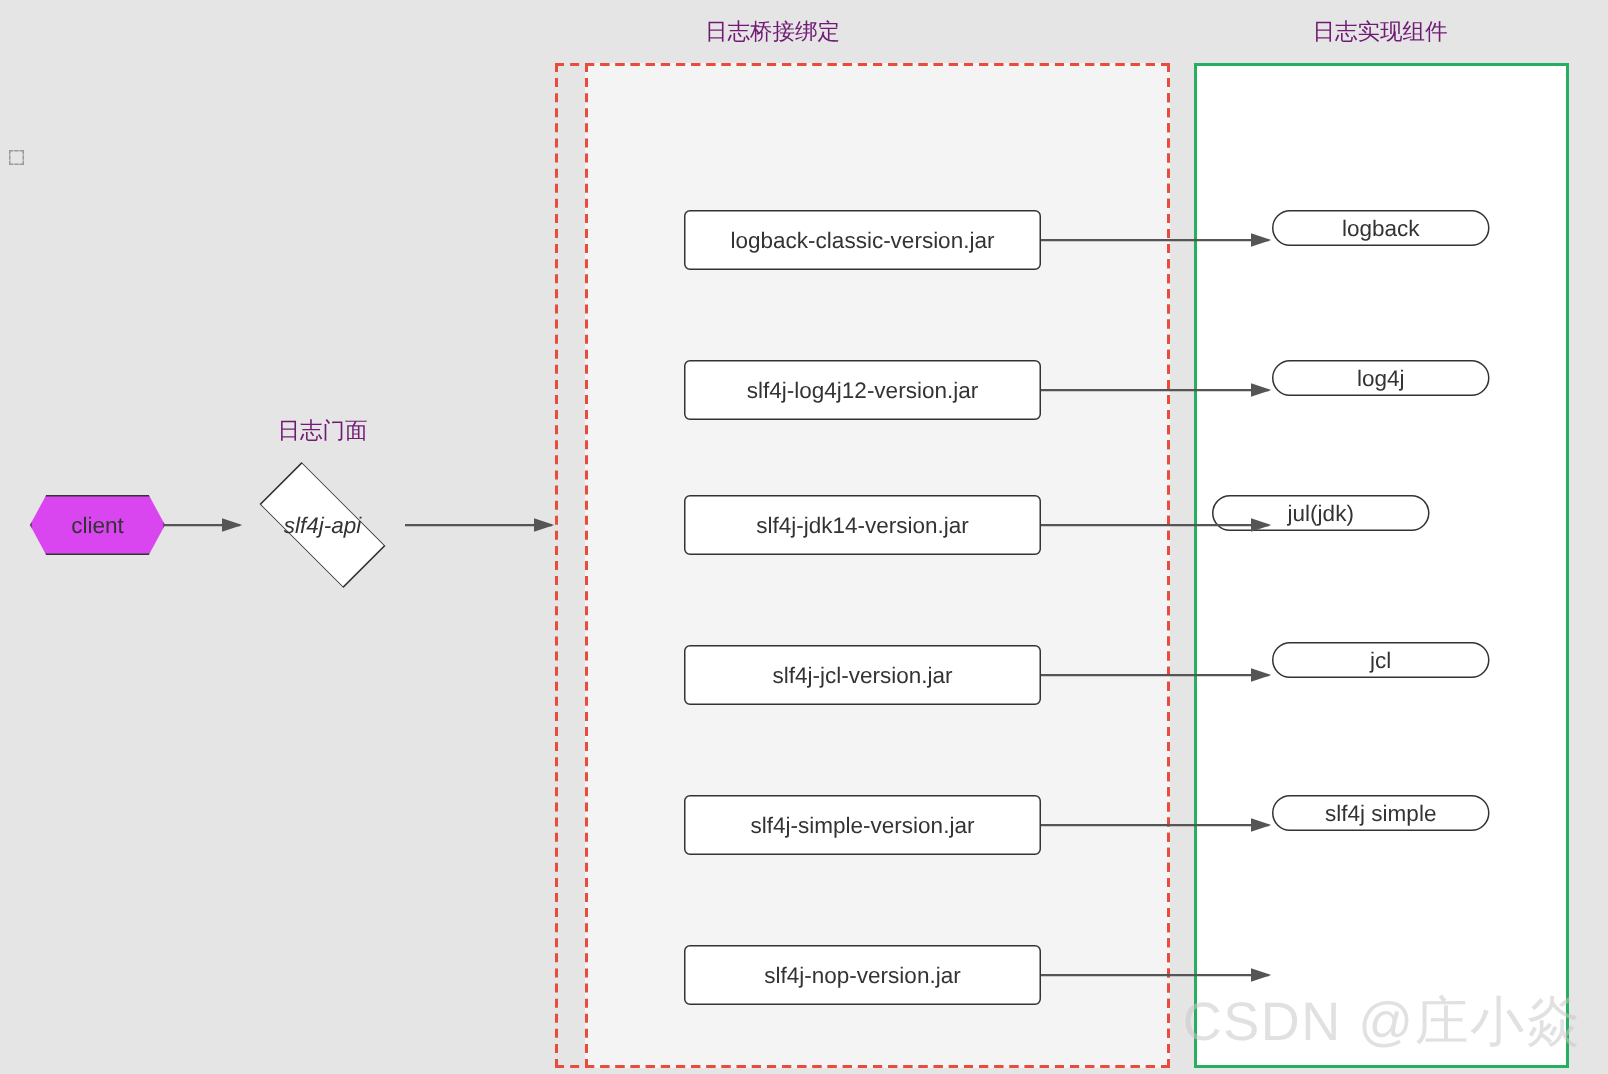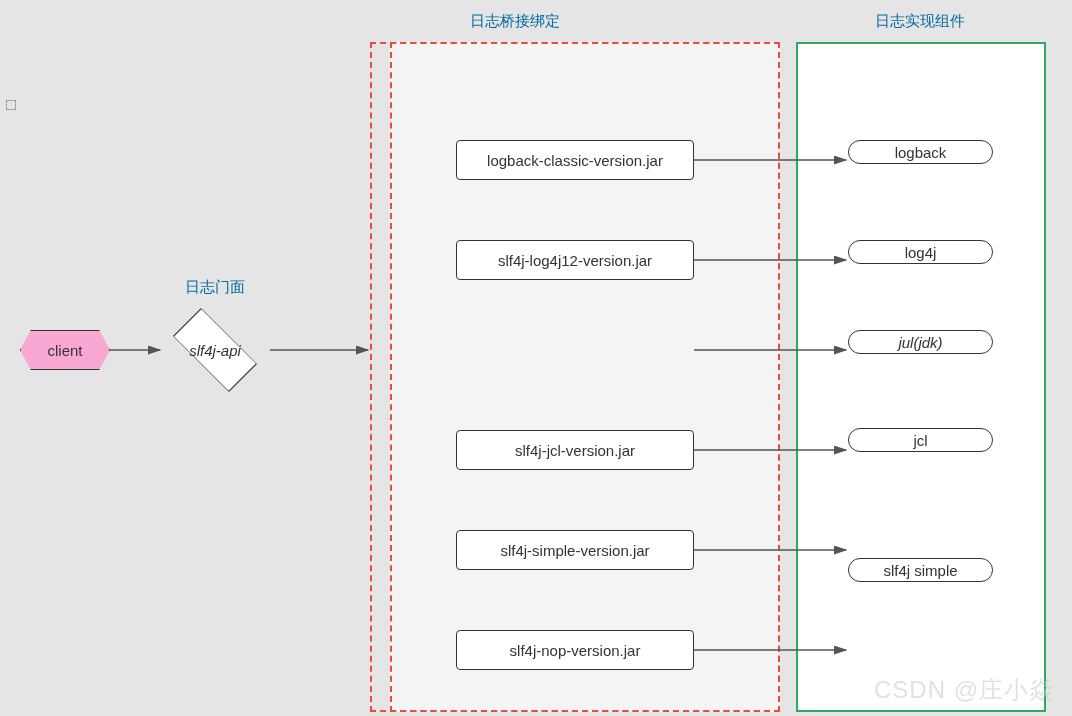--- a/index.html
+++ b/index.html
@@ -11,27 +11,27 @@
     font-size: 15px;
     color: #333;
     overflow: hidden;
   }
   .canvas { position: relative; width: 1072px; height: 716px; }
   svg.wires { position: absolute; left: 0; top: 0; width: 1072px; height: 716px; pointer-events: none; }
 
   .label {
     position: absolute;
     text-align: center;
-    color: #0369a1;
+    color: #701a75;
   }
 
   .hexagon {
     position: absolute;
     width: 90px; height: 40px;
-    background: #f9a8d4;
+    background: #d946ef;
     border: 1px solid #333;
     clip-path: polygon(12% 0, 88% 0, 100% 50%, 88% 100%, 12% 100%, 0 50%);
     display: flex; align-items: center; justify-content: center;
   }
   .hexagon .inner { padding: 0 4px; }
 
   .diamond-wrap {
     position: absolute;
     width: 110px; height: 60px;
     display: flex; align-items: center; justify-content: center; font-style: italic;
@@ -80,21 +80,21 @@
     width: 145px; height: 24px;
     background: #fff;
     border: 1px solid #333;
     border-radius: 20px;
     display: flex; align-items: center; justify-content: center;
   }
 
   .watermark {
     position: absolute;
     right: 18px; bottom: 10px;
-    font-size: 24px;
+    font-size: 36px;
     color: rgba(200,200,200,0.55);
     font-weight: 500;
     letter-spacing: 1px;
     pointer-events: none;
     user-select: none;
   }
 
   .tiny-handle {
     position: absolute;
     left: 6px; top: 100px;
@@ -125,43 +125,46 @@
     <div class="diamond-bg"></div>
     <span class="diamond-text">slf4j-api</span>
   </div>
 
   <div class="rect-node" style="left:456px; top:140px;">
       <span>logback-classic-version.jar</span>
     </div>
   <div class="rect-node" style="left:456px; top:240px;">
       <span>slf4j-log4j12-version.jar</span>
     </div>
+  <div class="rect-node" style="left:456px; top:330px;">
+      <span>slf4j-jdk14-version.jar</span>
+    </div>
   <div class="rect-node" style="left:456px; top:430px;">
       <span>slf4j-jcl-version.jar</span>
     </div>
   <div class="rect-node" style="left:456px; top:530px;">
       <span>slf4j-simple-version.jar</span>
     </div>
   <div class="rect-node" style="left:456px; top:630px;text-align:right;">
       <span>slf4j-nop-version.jar</span>
     </div>
 
   <div class="pill-node" style="left:848px; top:140px;">
       <span>logback</span>
     </div>
   <div class="pill-node" style="left:848px; top:240px;">
       <span>log4j</span>
     </div>
-  <div class="pill-node" style="left:848px; top:330px;font-style:italic;">
+  <div class="pill-node" style="left:808px; top:330px;">
       <span>jul(jdk)</span>
     </div>
   <div class="pill-node" style="left:848px; top:428px;">
       <span>jcl</span>
     </div>
-  <div class="pill-node" style="left:848px; top:530px;margin-top:28px;">
+  <div class="pill-node" style="left:848px; top:530px;">
       <span>slf4j simple</span>
     </div>
 
   <svg class="wires">
     <defs>
       <marker id="arrow" markerWidth="10" markerHeight="10" refX="8" refY="3" orient="auto" markerUnits="strokeWidth">
         <path d="M0,0 L9,3 L0,6 Z" fill="#555"></path>
       </marker>
     </defs>
 

